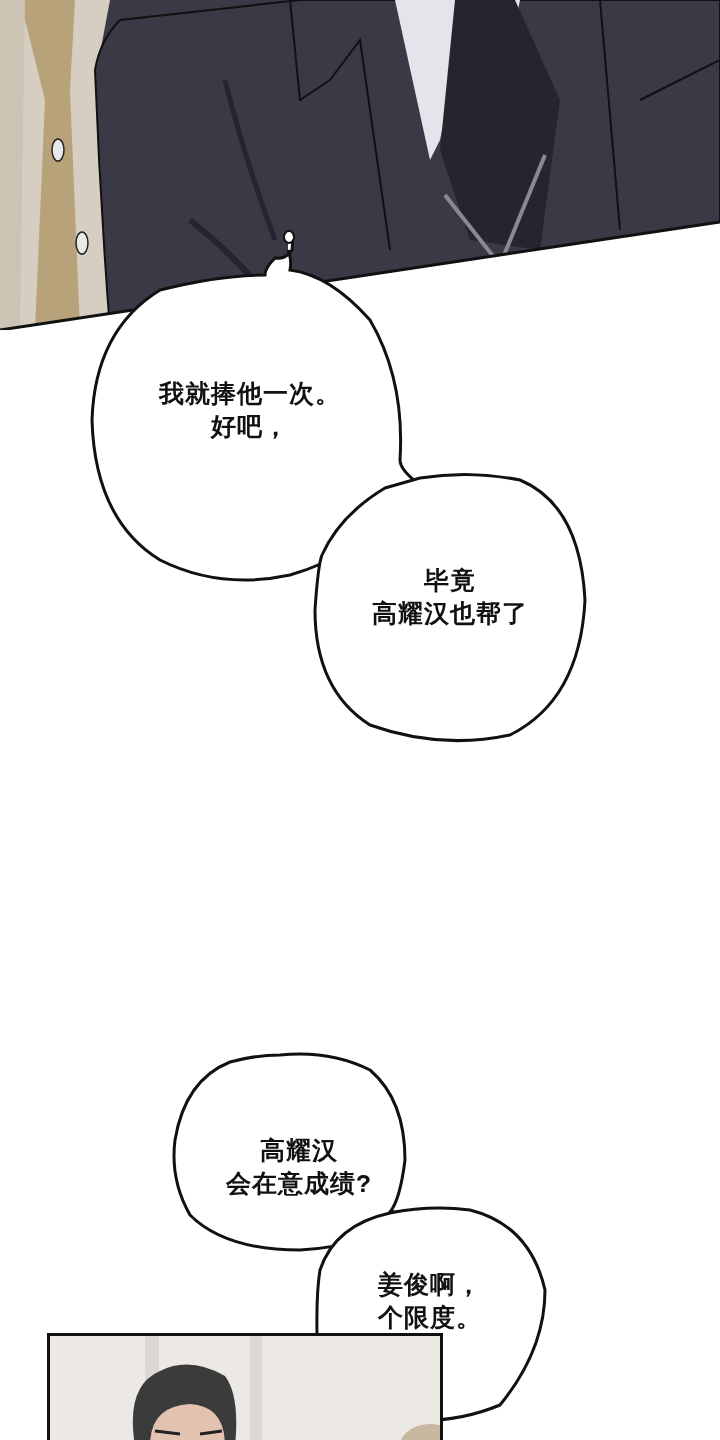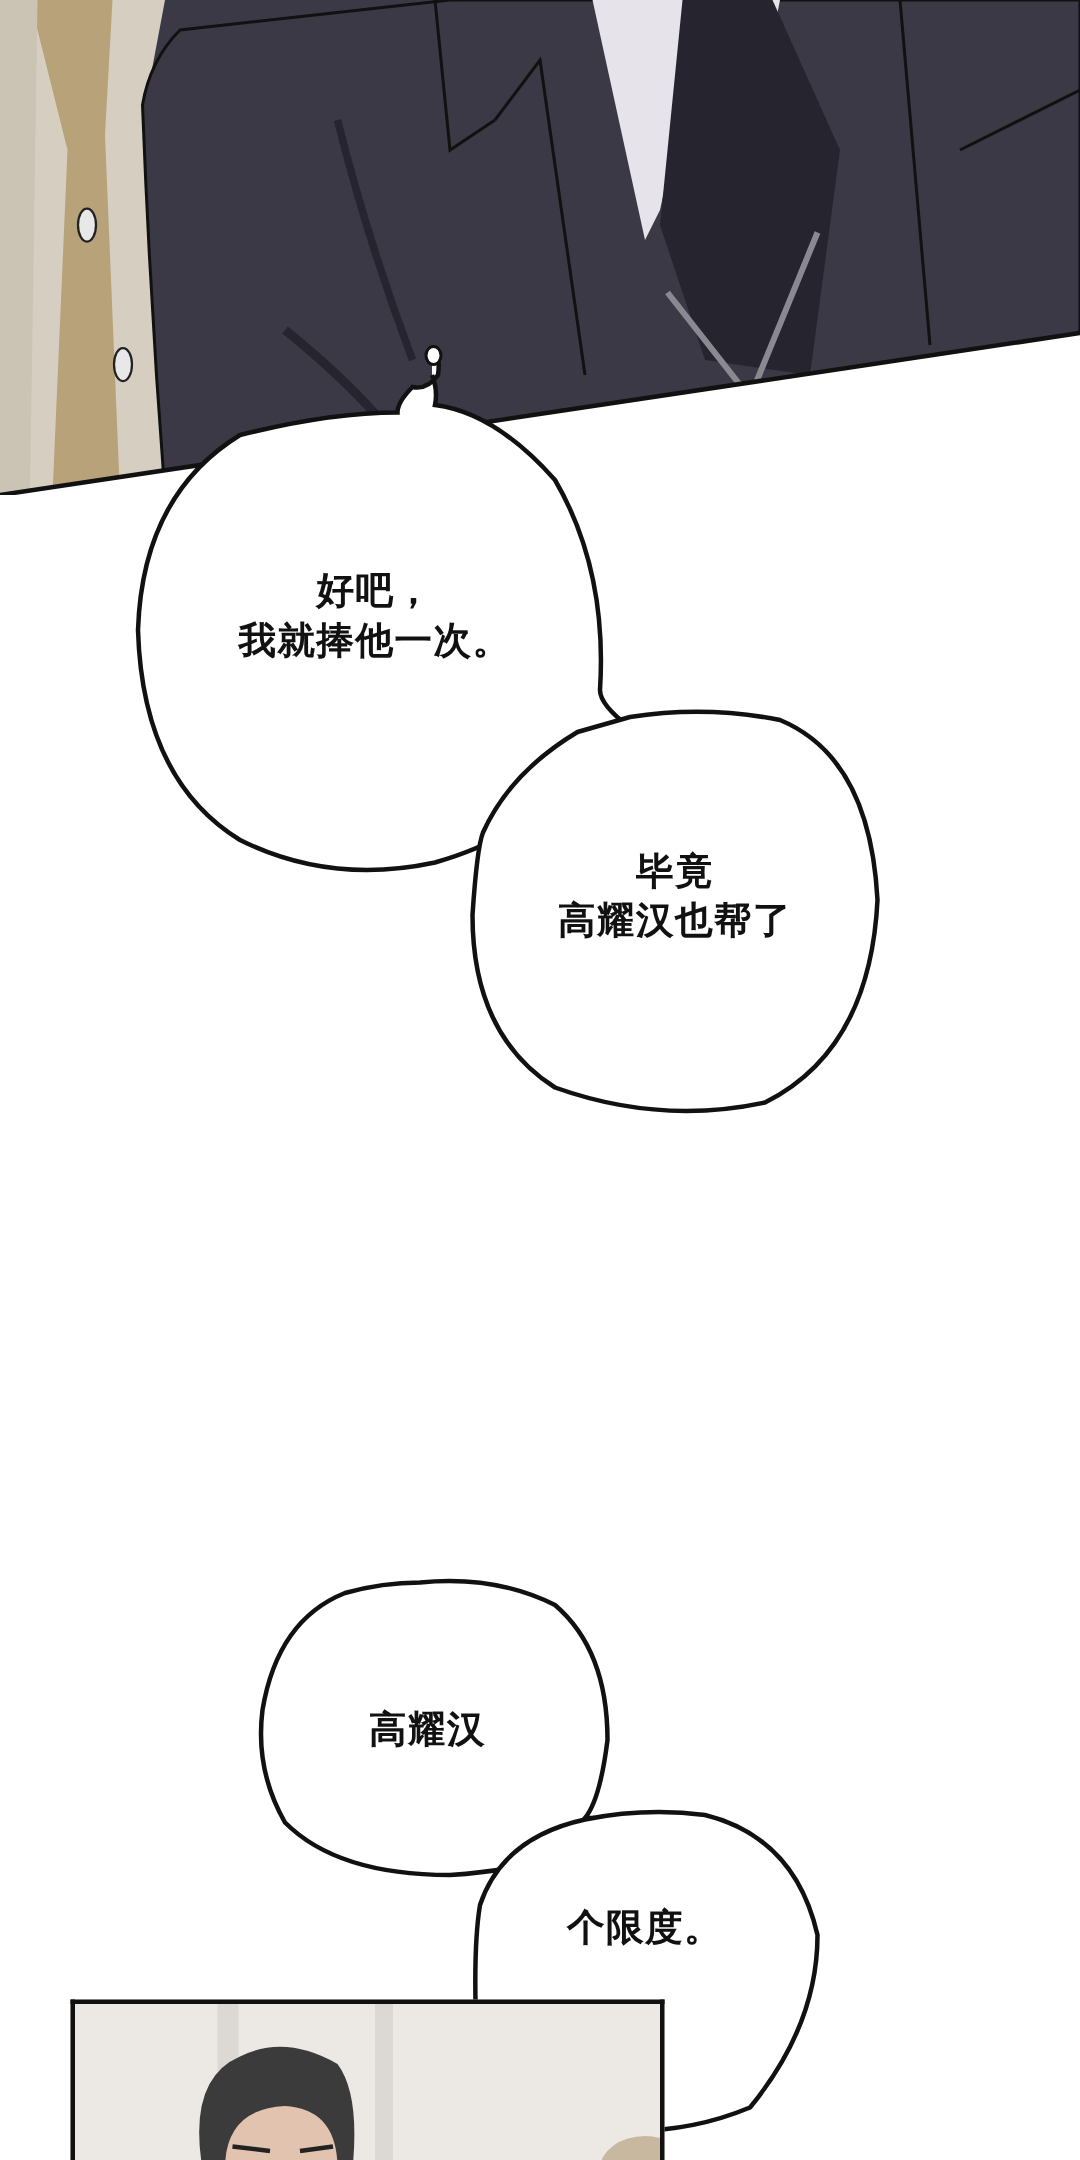--- a/index.html
+++ b/index.html
@@ -60,34 +60,36 @@
 
     <path d="M280,1055 Q330,1050 370,1070 Q405,1100 405,1160 Q400,1200 390,1212 L415,1212 Q380,1245 300,1250 Q225,1250 190,1215 Q170,1180 175,1140 Q185,1080 230,1062 Q255,1055 280,1055 Z"></path>
 
     <path d="M390,1213 Q430,1205 470,1210 Q530,1225 545,1290 Q545,1350 500,1405 Q440,1430 370,1415 Q340,1410 328,1385 L305,1405 Q320,1385 318,1365 Q315,1300 320,1270 Q335,1225 390,1213 Z"></path>
   </g>
 
   <ellipse cx="289" cy="237" rx="5" ry="6" fill="#fff" stroke="#111" stroke-width="2"></ellipse>
 </svg>
 
 <div class="bubble-text" style="left:120px; top:377px; width:260px;">
+  <div>我就捧他一次。</div>
   <div>好吧，</div>
-  <div>我就捧他一次。</div>
 </div>
 
 <div class="bubble-text" style="left:330px; top:564px; width:240px;">
   <div>毕竟</div>
   <div>高耀汉也帮了</div>
 </div>
 
-<div class="bubble-text" style="left:180px; top:1136px; width:210px;">
+<div class="bubble-text" style="left:194px; top:1136px; width:210px;font-family:Liberation Mono, monospace;">
   <div>高耀汉</div>
+  <div>会在意成绩?</div>
 </div>
 
 <div class="bubble-text" style="left:320px; top:1268px; width:220px;">
+  <div>姜俊啊，</div>
   <div>个限度。</div>
 </div>
 
 <div class="panel-bottom">
   <svg width="390" height="110" viewBox="0 0 390 110">
     <rect x="95" y="0" width="14" height="110" fill="#dcd8d3"></rect>
     <rect x="200" y="0" width="12" height="110" fill="#dcd8d3"></rect>
 
     <path d="M85,110 Q75,50 110,35 Q140,20 175,40 Q190,60 185,110 Z" fill="#3c3b3b"></path>
 

